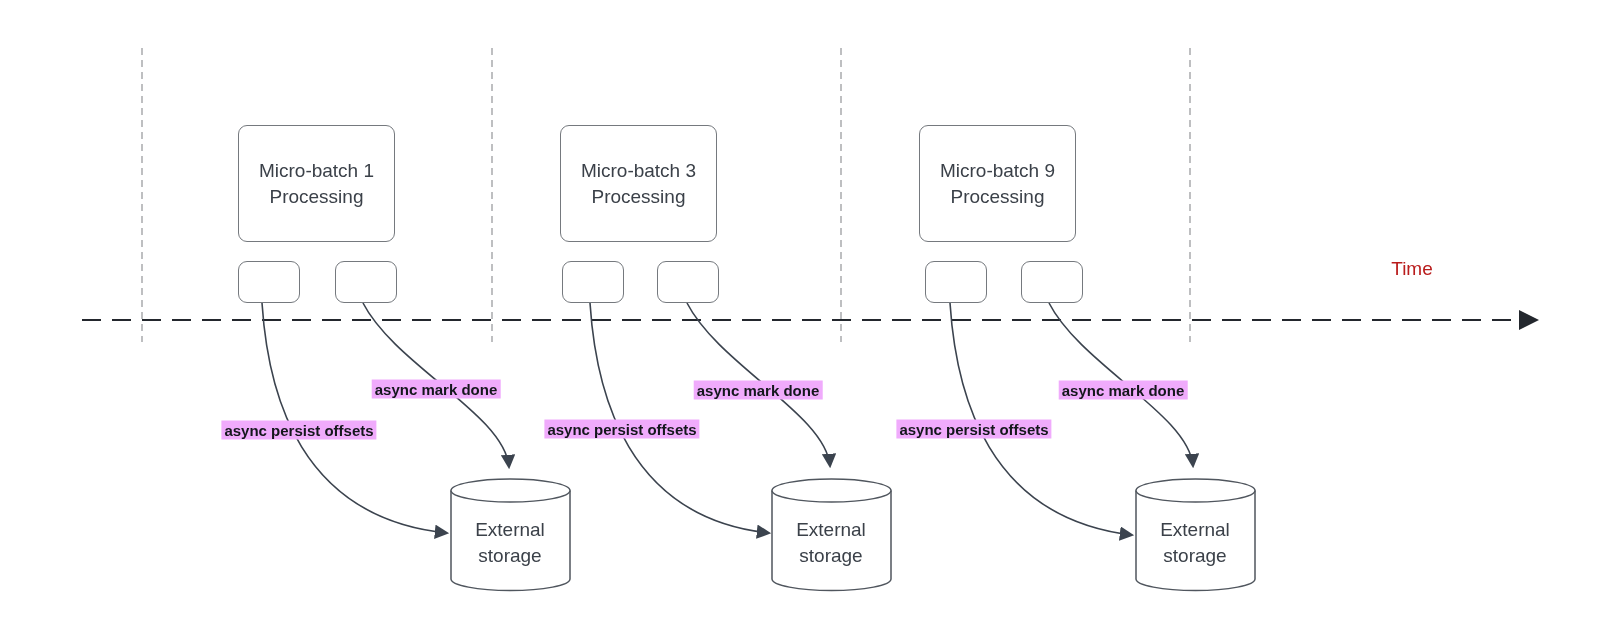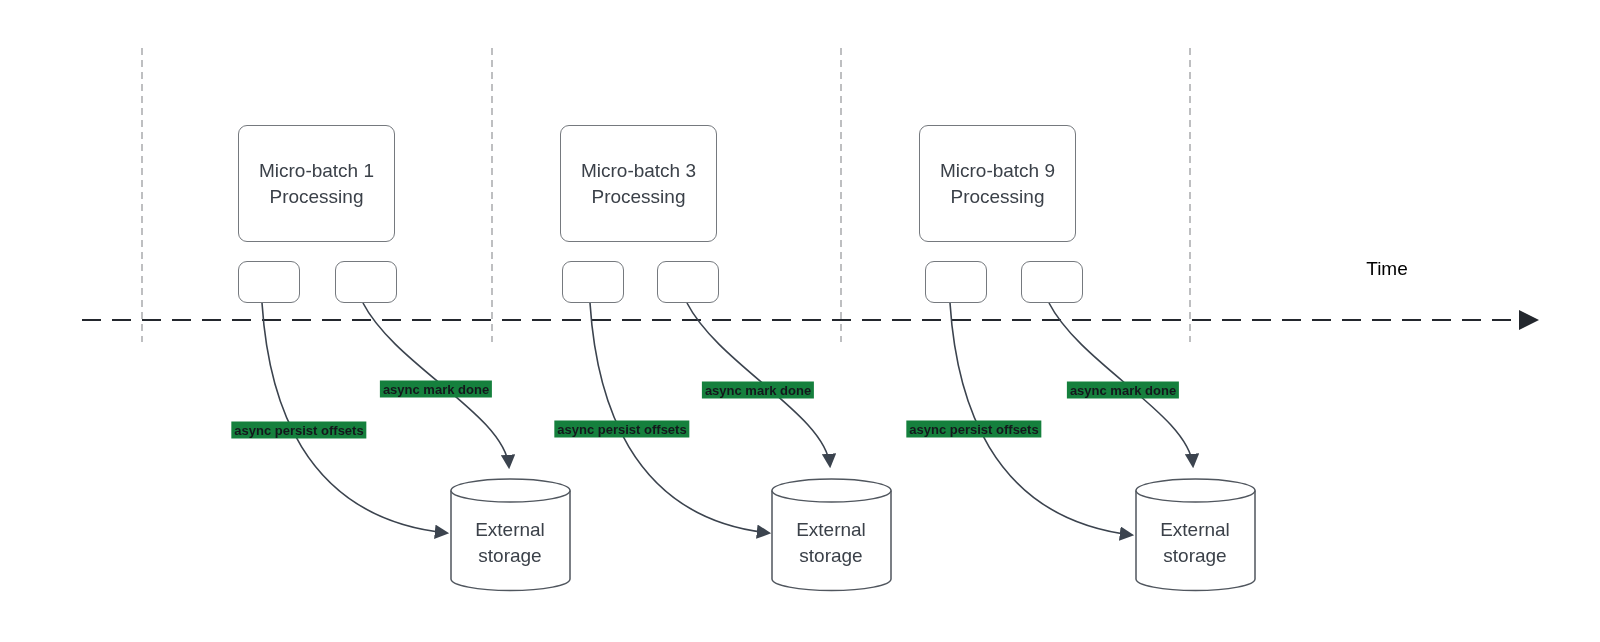--- a/index.html
+++ b/index.html
@@ -44,43 +44,44 @@
     width: 62px;
     height: 42px;
     border: 1.5px solid #75797e;
     border-radius: 9px;
     background: #ffffff;
     box-sizing: border-box;
   }
   .async-label {
     position: absolute;
     transform: translate(-50%, -50%);
-    background: #15803d;
+    background: #f0abfc;
     padding: 1px 3px;
-    font-size: 13px;
+    font-size: 15px;
     font-weight: bold;
     color: #14171c;
     white-space: nowrap;
   }
   .storage-label {
     position: absolute;
     width: 128px;
     transform: translateX(-50%);
     text-align: center;
     font-size: 19px;
     line-height: 26px;
     color: #3b4149;
     white-space: pre-line;
   }
   .time-label {
     position: absolute;
     transform: translate(-50%, -50%);
     font-size: 19px;
-    color: #000000;
+    color: #b91c1c;
     white-space: nowrap;
+    margin-left: 25px;
   }
 </style>
 </head>
 <body>
 
 <div class="canvas">
 
   <svg class="layer" viewBox="0 0 1600 642" xmlns="http://www.w3.org/2000/svg">
     <defs>
       <marker id="arrow" viewBox="0 0 10 10" refX="8.5" refY="5" markerWidth="9" markerHeight="9" orient="auto-start-reverse">

